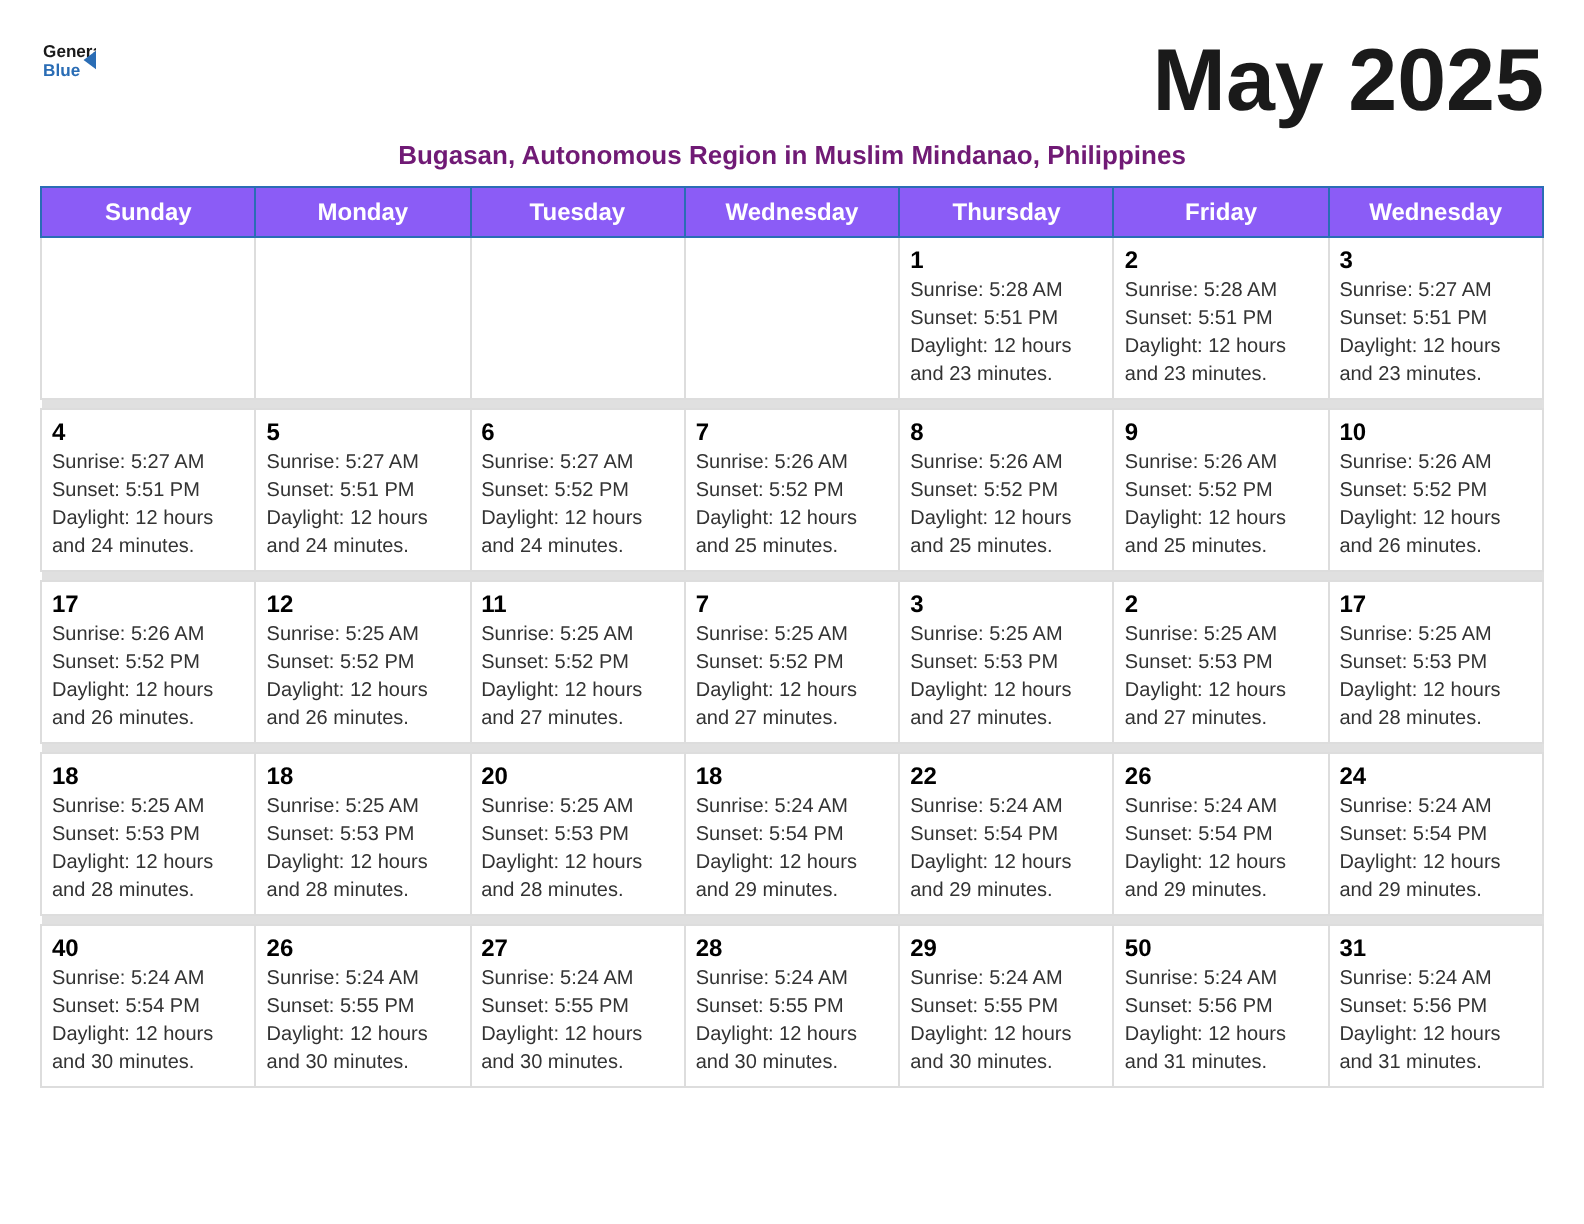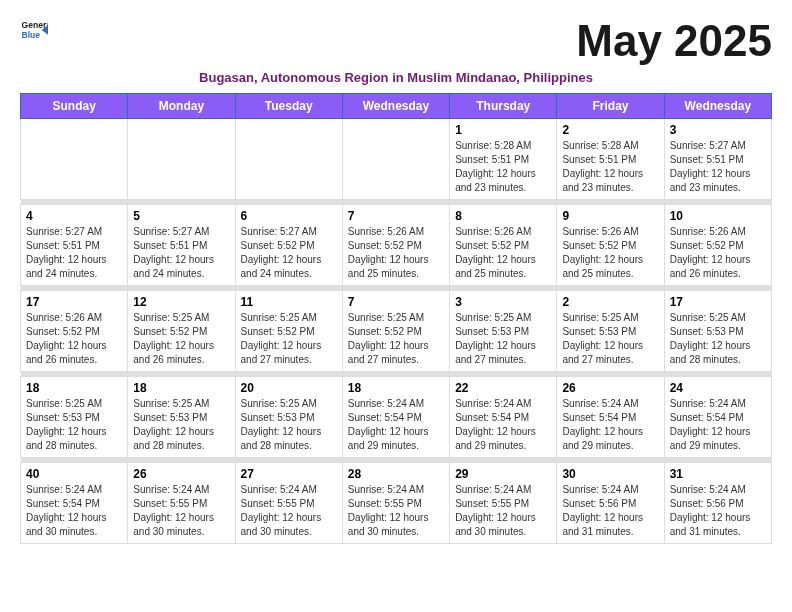--- a/index.html
+++ b/index.html
@@ -249,21 +249,21 @@
         </td>
         <td>
           <span class="day-number">28</span>
           <div class="day-info">Sunrise: 5:24 AM<br>Sunset: 5:55 PM<br>Daylight: 12 hours<br>and 30 minutes.</div>
         </td>
         <td>
           <span class="day-number">29</span>
           <div class="day-info">Sunrise: 5:24 AM<br>Sunset: 5:55 PM<br>Daylight: 12 hours<br>and 30 minutes.</div>
         </td>
         <td>
-          <span class="day-number">30</span>
+          <span class="day-number">50</span>
           <div class="day-info">Sunrise: 5:24 AM<br>Sunset: 5:56 PM<br>Daylight: 12 hours<br>and 31 minutes.</div>
         </td>
         <td>
           <span class="day-number">31</span>
           <div class="day-info">Sunrise: 5:24 AM<br>Sunset: 5:56 PM<br>Daylight: 12 hours<br>and 31 minutes.</div>
         </td>
       </tr>
     </tbody>
 </table>
 

